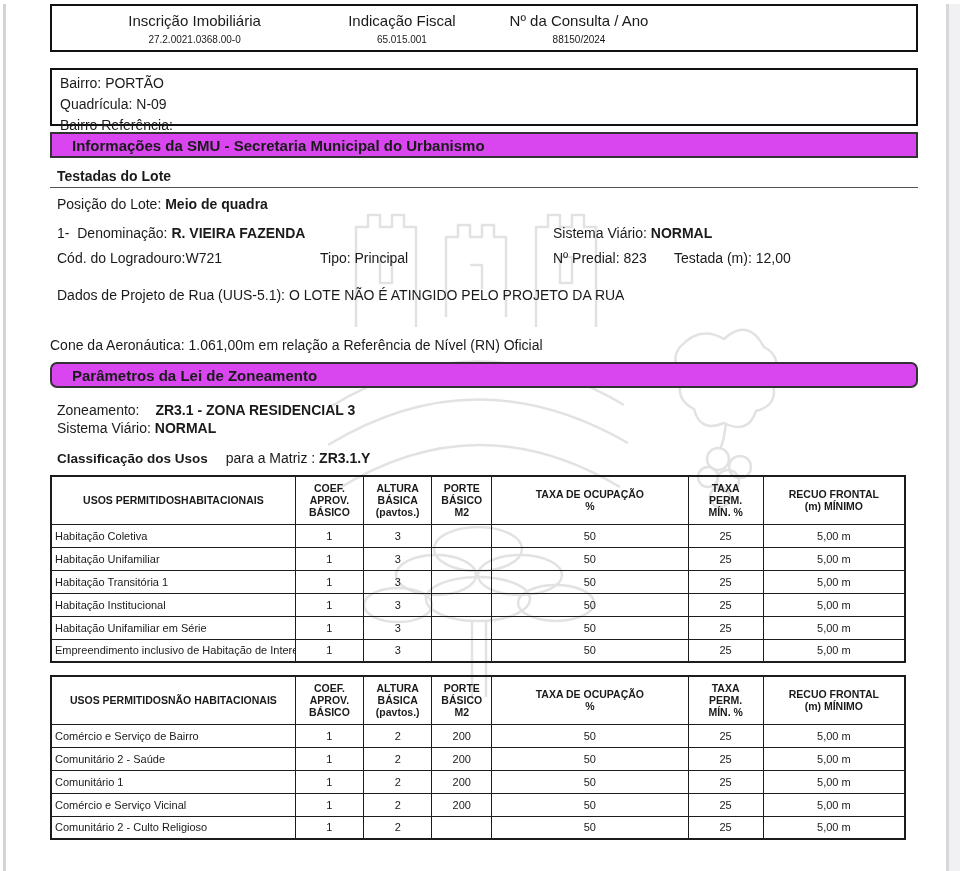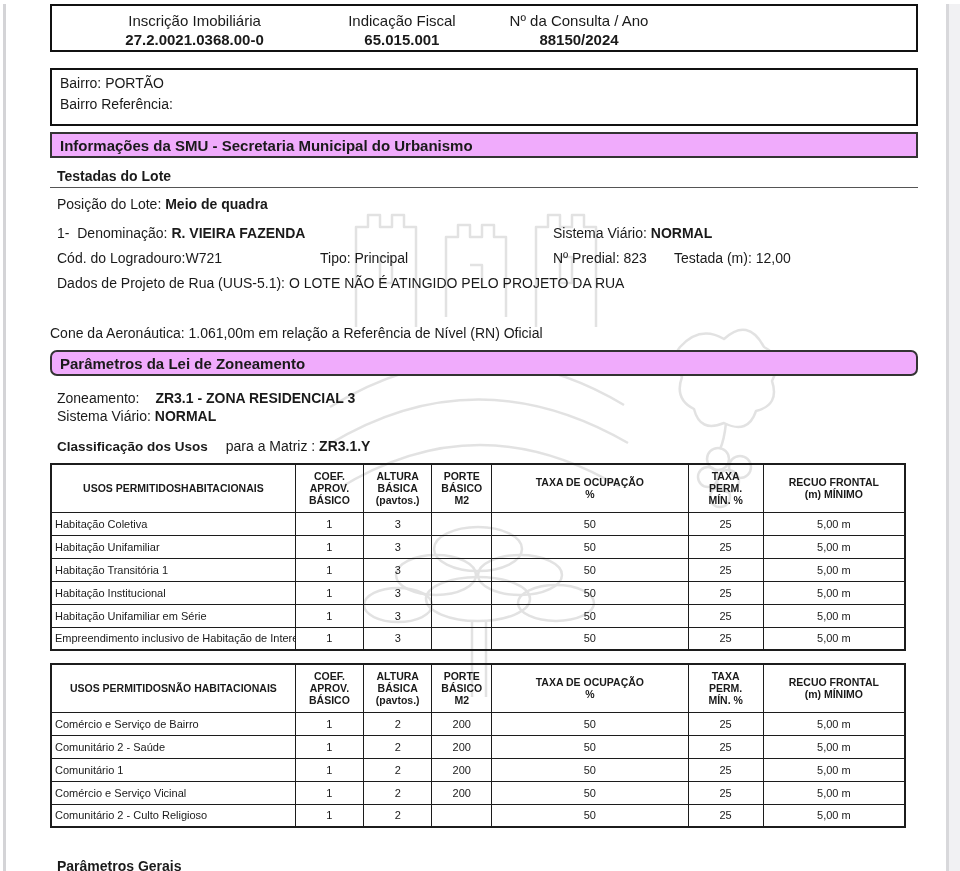--- a/index.html
+++ b/index.html
@@ -15,42 +15,42 @@
   
   .watermark { position:absolute; left:328px; top:193px; z-index:0; pointer-events:none; opacity:.5; }
 
   .doc { position:relative; z-index:1; width:868px; margin-left:50px; }
 
   
   .header-box { margin-top:4px; height:48px; border:2px solid #111; display:grid;
     grid-template-columns:33% 15% 26% 26%; align-items:center; }
   .header-cell { text-align:center; line-height:19px; padding-top:3px; }
   .header-cell .lbl { font-size:15px; }
-  .header-cell .val { font-size:15px; font-weight:bold; }
+  .header-cell .val { font-size:10px; font-weight:normal; }
 
   
   .info-box { margin-top:16px; height:58px; border:2px solid #111; padding:3px 8px;
     font-size:14px; line-height:21px; position:relative; }
   .info-right { position:absolute; left:455px; top:3px; }
 
   
-  .section-bar { margin-top:6px; height:26px; background:#f0abfc; border:2px solid #333;
-    font-size:15px; font-weight:bold; padding:2px 8px; line-height:19px; }
+  .section-bar { margin-top:6px; height:26px; background:#d946ef; border:2px solid #333;
+    font-size:15px; font-weight:bold; padding:2px 20px; line-height:19px; }
   .section-bar.z { margin-top:7px;border-radius:7px; }
 
   .underlined-title { margin-top:10px; font-size:14px; font-weight:bold;
     padding:0 0 3px 7px; border-bottom:1.5px solid #555; }
   .underlined-title.footer { margin-top:30px; }
 
   .line { position:relative; font-size:14px; height:18px; padding-left:7px; }
   .line .b { font-weight:bold; }
   .posicao { margin-top:8px; }
   .denom { margin-top:11px; }
   .logra { margin-top:7px; }
-  .dados { margin-top:7px; }
+  .dados { margin-top:19px; }
   .cone  { margin-top:32px; padding-left:0; }
   .zonea { margin-top:14px; }
   .classif { margin-top:12px; }
   .classif .small-bold { font-size:13.5px; font-weight:bold;text-align:right; }
   .abs { position:absolute; top:0; }
 
   
   table { border-collapse:collapse; width:856px; table-layout:fixed; background:transparent; }
   .t1 { margin-top:7px; }
   .t2 { margin-top:12px; }
@@ -117,20 +117,24 @@
       <div class="header-cell">
         <div class="lbl">Nº da Consulta / Ano</div>
         <div class="val">88150/2024</div>
       </div>
     </div>
 
     <div class="info-box">
       <div>
         <span>Bairro:</span>
         <span>PORTÃO</span>
+      </div>
+      <div>
+        <span>Quadrícula:</span>
+        <span>N-09</span>
       </div>
       <div>
         <span>Bairro Referência:</span>
       </div>
     </div>
 
     <div class="section-bar">Informações da SMU - Secretaria Municipal do Urbanismo</div>
 
     <div class="underlined-title">Testadas do Lote</div>
 

